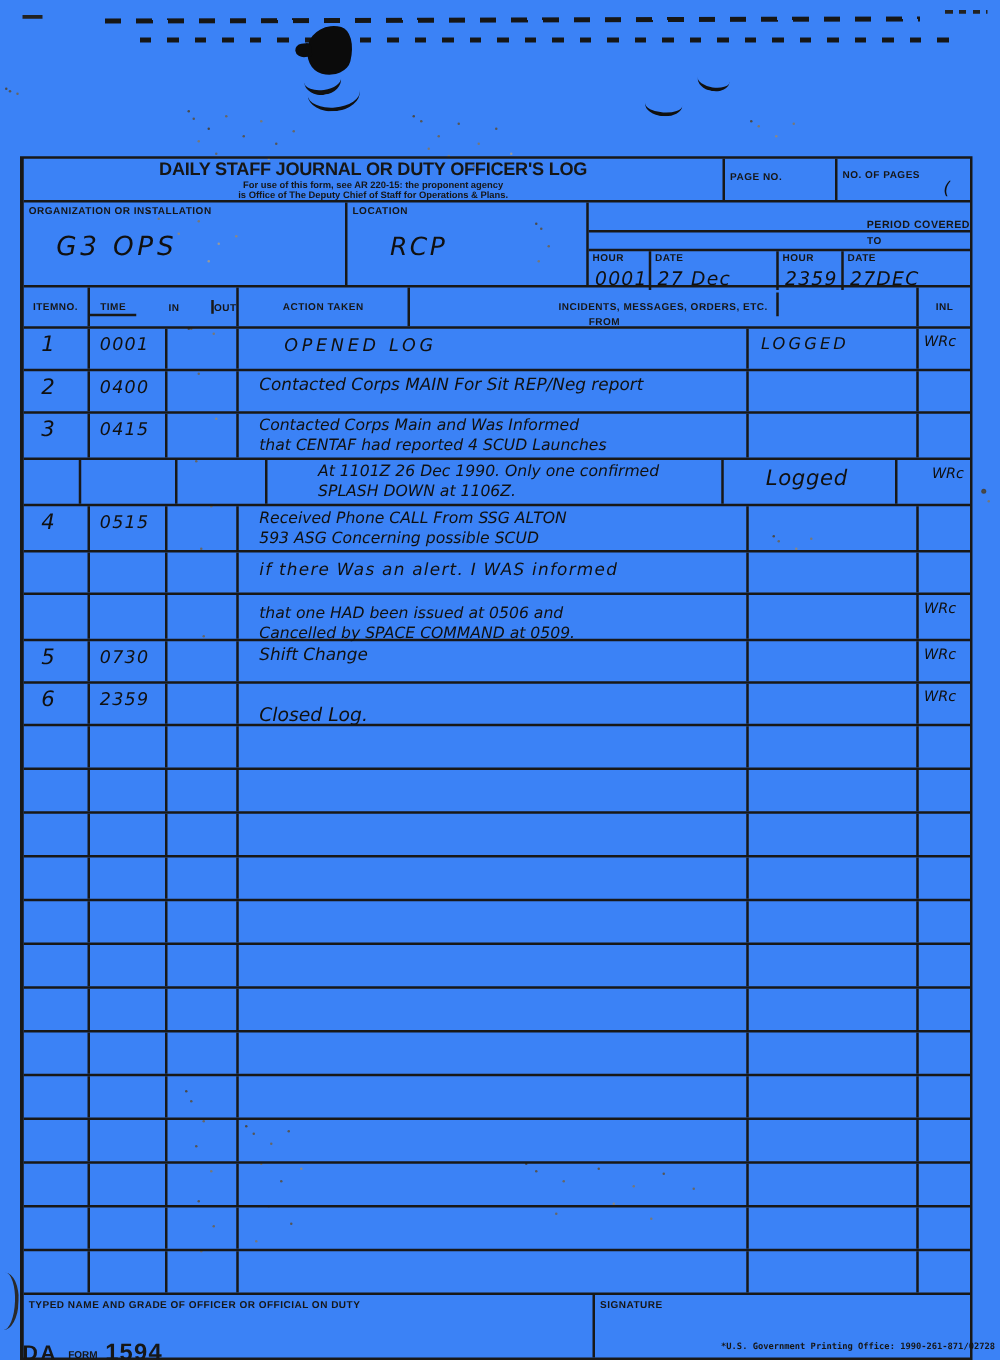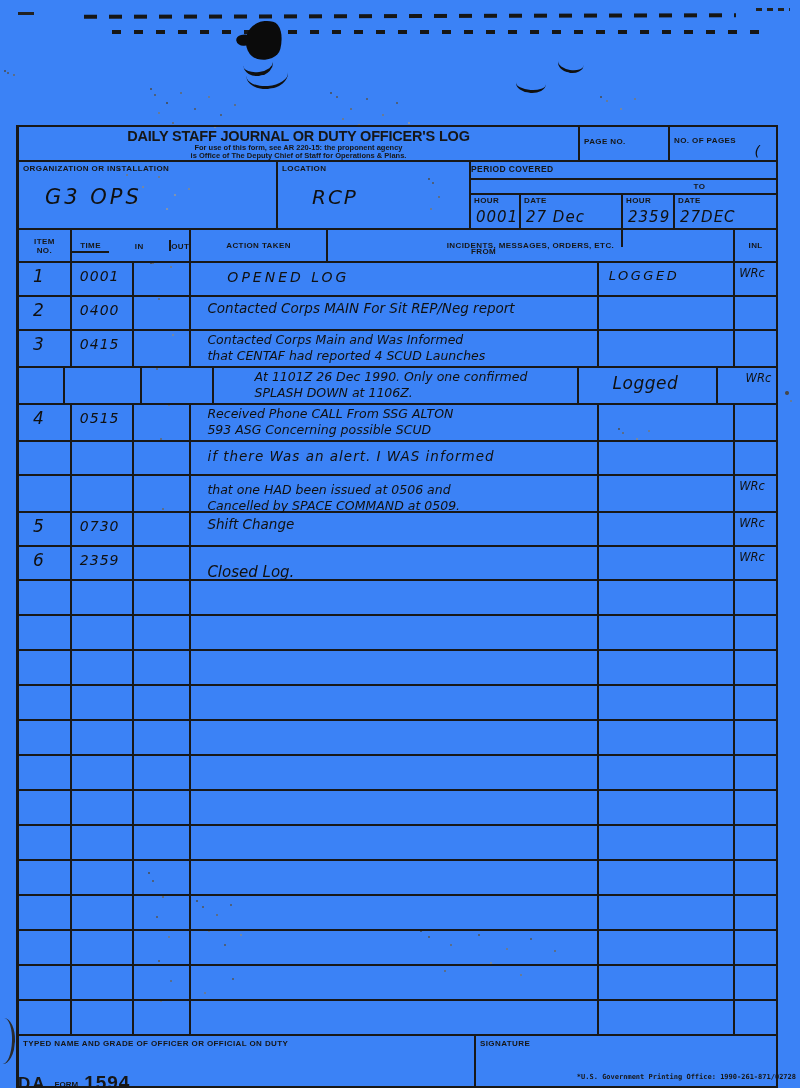--- a/index.html
+++ b/index.html
@@ -46,33 +46,33 @@
   .pageno-cell{width:90px;border-right:2px solid #181818;box-sizing:border-box;padding:2px 0 0 4px;position:relative;}
   .pages-cell{width:106px;box-sizing:border-box;padding:2px 0 0 4px;position:relative;}
   .pages-val{position:absolute;right:16px;bottom:1px;font-size:14px;}
 
   .hdr-row2{display:flex;height:66px;border-bottom:2px solid #181818;}
   .org-cell{width:259px;border-right:2px solid #181818;box-sizing:border-box;padding:2px 0 0 4px;}
   .org-val{margin:12px 0 0 22px;font-size:21px;letter-spacing:3px;}
   .loc-cell{width:193px;border-right:2px solid #181818;box-sizing:border-box;padding:2px 0 0 4px;}
   .loc-val{margin:12px 0 0 30px;font-size:20px;letter-spacing:2px;}
   .period-cell{flex:1;display:flex;flex-direction:column;}
-  .pc-title{height:14px;border-bottom:2px solid #181818;text-align:left;padding-top:2px;font-size:8.5px;}
+  .pc-title{height:14px;border-bottom:2px solid #181818;text-align:right;padding-top:12px;font-size:8.5px;}
   .pc-fromto{display:flex;height:13px;border-bottom:2px solid #181818;}
   .pc-from{width:152px;border-right:2px solid #181818;box-sizing:border-box;text-align:left;padding-top:19px;margin-top:48px;}
   .pc-to{flex:1;text-align:center;padding-top:2px;}
   .pc-cells{display:flex;flex:1;}
   .pc-c{box-sizing:border-box;border-right:2px solid #181818;padding:1px 0 0 3px;}
   .pc-c:last-child{border-right:none;}
   .pc-c .hand{font-size:15px;margin:3px 0 0 2px;letter-spacing:1px;white-space:nowrap;}
   .w1{width:50px;}.w2{width:102px;}.w3{width:52px;}.w4{flex:1;}
 
   .tbl-header{display:flex;height:31px;border-bottom:2px solid #181818;}
   .th{box-sizing:border-box;border-right:2px solid #181818;display:flex;align-items:center;justify-content:center;text-align:center;}
-  .th-item{width:53px;flex-direction:column;line-height:9px;}
+  .th-item{width:53px;flex-direction:row;line-height:9px;}
   .th-time{width:120px;flex-direction:row;padding:0;}
   .time-top{height:15px;border-bottom:2px solid #181818;width:100%;box-sizing:border-box;padding-top:3px;}
   .inout{display:flex;flex:1;width:100%;}
   .in-h{width:62px;border-right:2px solid #181818;box-sizing:border-box;padding-top:2px;}
   .out-h{flex:1;padding-top:2px;}
   .th-inc{width:409px;}
   .th-act{width:137px;}
   .th-inl{width:41px;border-right:none;}
 
   .row{display:flex;border-bottom:2px solid #181818;}

